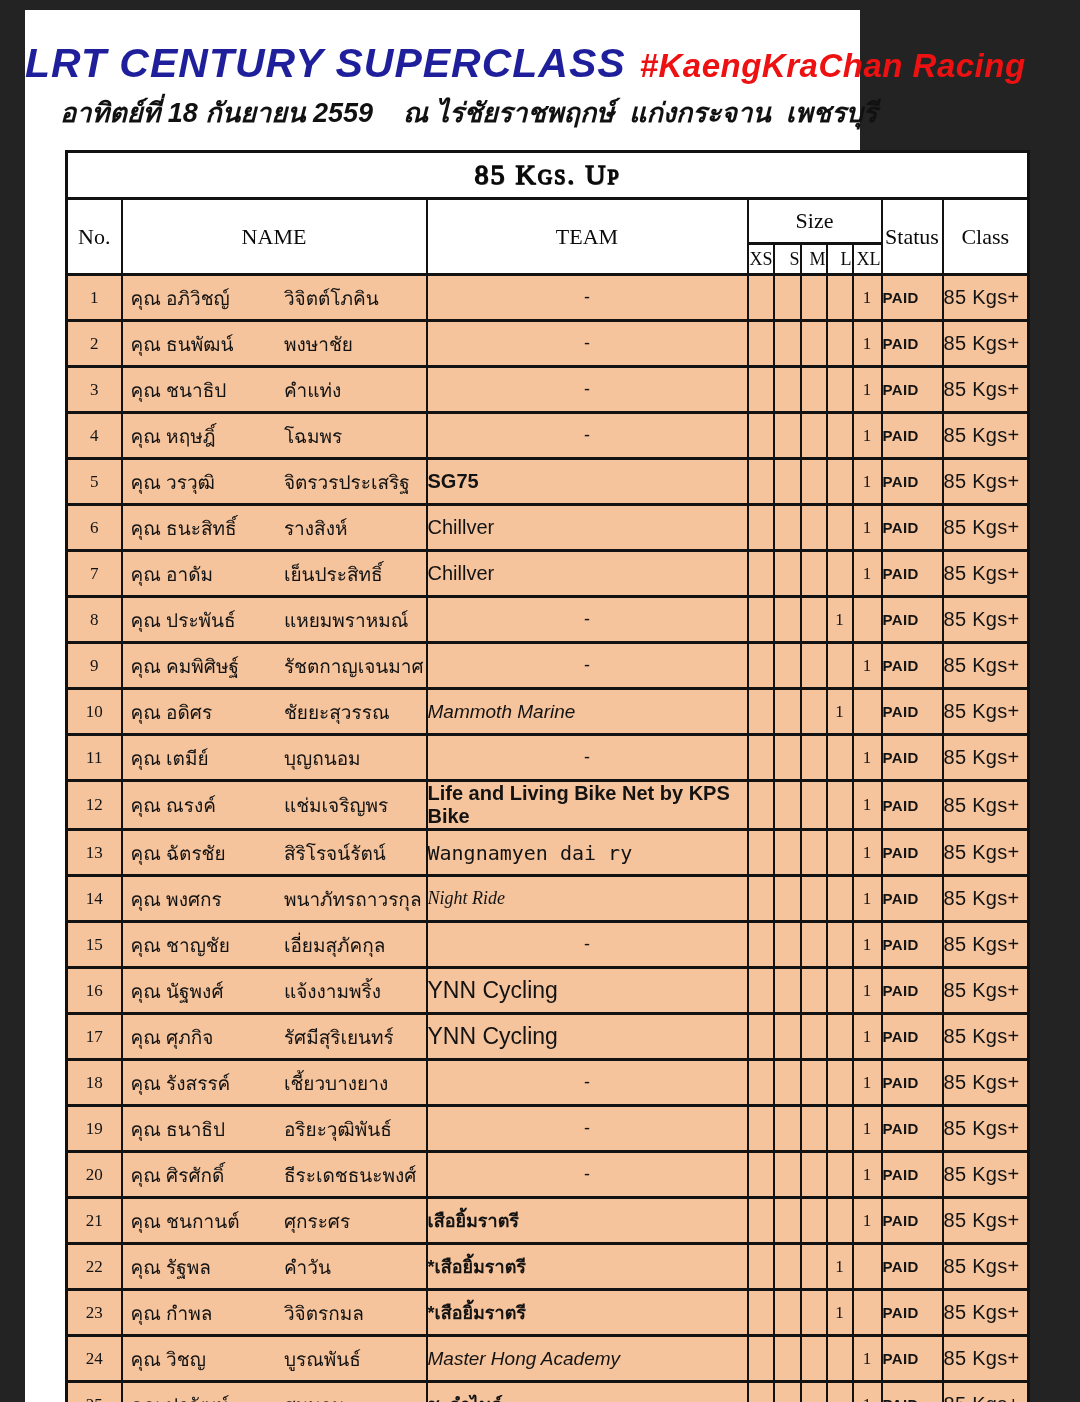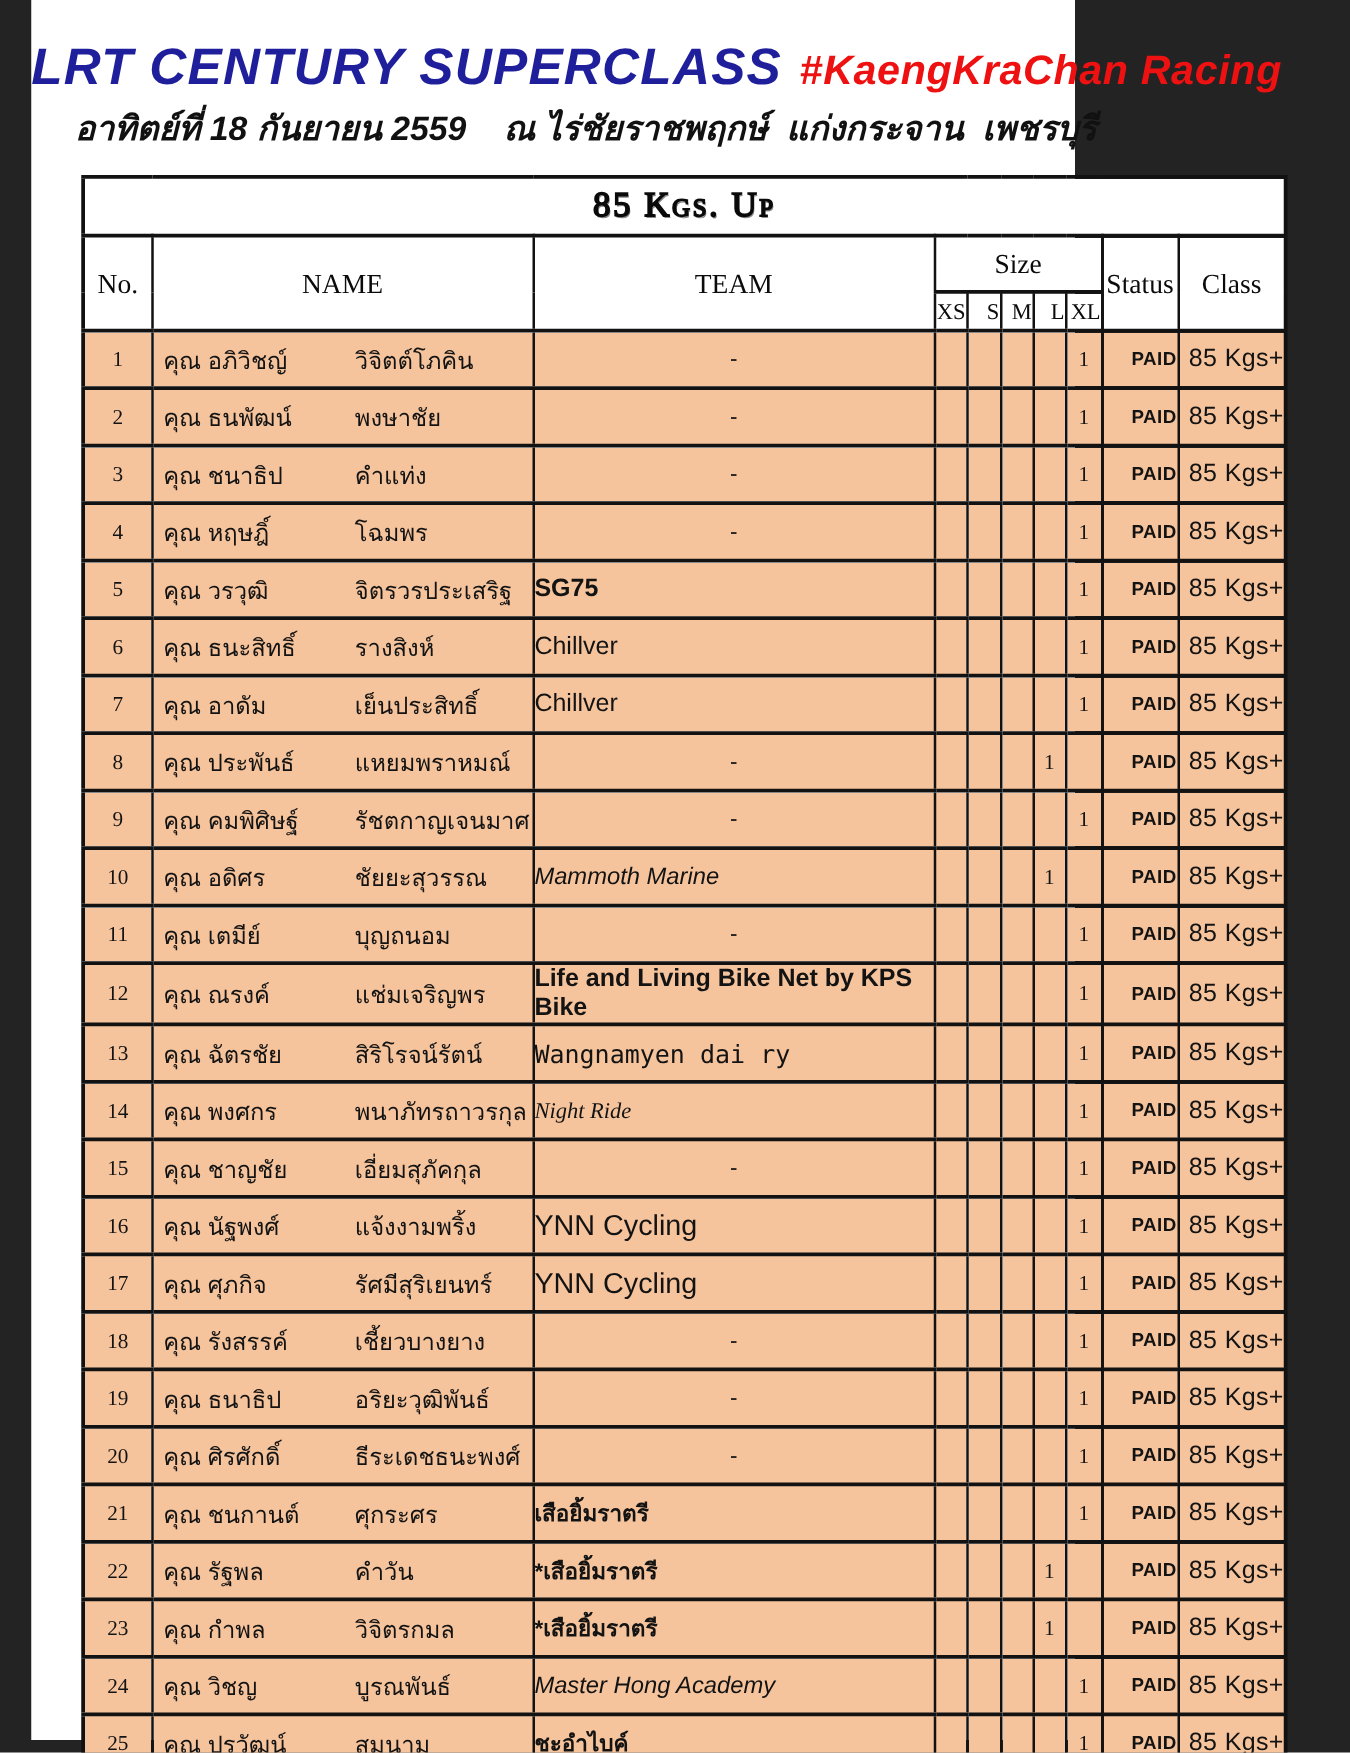--- a/index.html
+++ b/index.html
@@ -2,21 +2,21 @@
 <html><head>
 <meta charset="utf-8">
 <style>
   html,body{margin:0;padding:0;}
   body{
     width:1080px;height:1402px;position:relative;overflow:hidden;
     background:#232323;
     font-family:"Liberation Sans", sans-serif;
   }
   .page{
-    position:absolute;left:25px;top:0;width:835px;height:1392px;
+    position:absolute;left:25px;top:10px;width:835px;height:1392px;
     background:#ffffff;
   }
   .title-line{
     margin:30px 0 4px 0;text-align:center;white-space:nowrap;
     font-style:italic;font-weight:bold;
   }
   .title-blue{font-size:41px;color:#1f1f9c;letter-spacing:1px;}
   .title-red{font-size:33px;color:#ee1111;margin-left:14px;letter-spacing:0.5px;}
   .subtitle{
     text-align:center;font-size:27px;font-weight:bold;font-style:italic;
@@ -50,22 +50,22 @@
   .team-dash{text-align:center;padding-left:0;font-size:18px;}
   .team-sg{font-weight:bold;font-size:20px;}
   .team-gray-sans{color:#3a3a3a;font-size:20px;margin-left:28px;}
   .team-comic{font-style:italic;font-size:19px;color:#1b1b1b;}
   .team-kps{font-weight:bold;font-size:20px;}
   .team-mono{font-family:"DejaVu Sans Mono", monospace;font-size:20px;color:#2e2e2e;}
   .team-script{font-weight:normal;font-style:italic;font-size:18px;font-family:"Liberation Serif", serif;}
   .team-plain{font-size:23px;color:#1d1d1d;}
   .team-thai{font-weight:bold;font-size:18px;}
   .c-size{text-align:center;font-family:"Liberation Serif", serif;font-size:17px;}
-  .c-status{text-align:right;font-weight:bold;font-size:15px;color:#33271a;letter-spacing:0.4px;}
-  .c-class{text-align:right;font-size:20px;color:#303030;letter-spacing:0.3px;}
+  .c-status{text-align:left;font-weight:bold;font-size:15px;color:#33271a;letter-spacing:0.4px;}
+  .c-class{text-align:left;font-size:20px;color:#303030;letter-spacing:0.3px;}
 </style>
 </head>
 <body>
 
 <div class="page">
 
   <div class="title-line">
     <span class="title-blue">LRT CENTURY SUPERCLASS</span><span class="title-red">#KaengKraChan Racing</span>
   </div>
 

